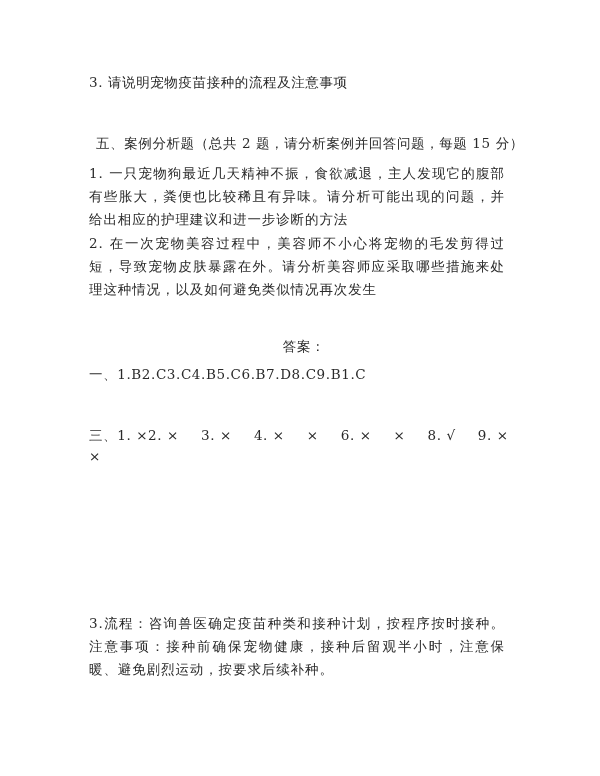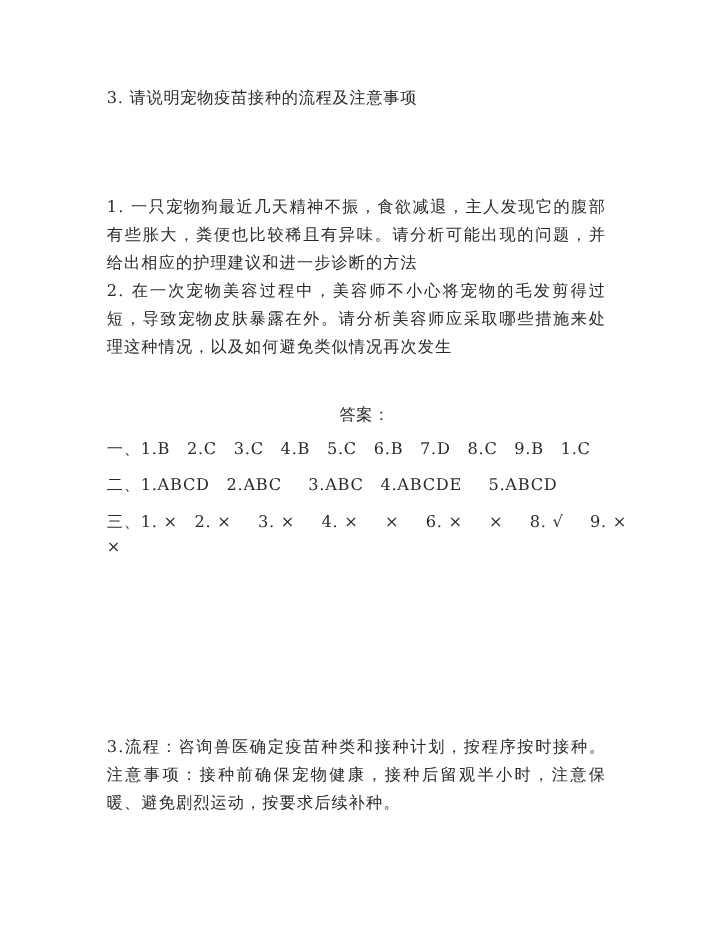--- a/index.html
+++ b/index.html
@@ -36,44 +36,42 @@
       line-height: 23px;
       letter-spacing: 0.9px;
       text-align: justify;
     }
     .section-title {
       left: 96px;
     }
     .ans-row span {
       display: inline-block;
     }
-    .gap { margin-left: 14px; }
+    .gap { }
     .gap-l { margin-left: 22px; }
   </style>
 </head>
 <body>
 
 <div class="page">
 
   <div class="line" style="top:70px;">3. 请说明宠物疫苗接种的流程及注意事项</div>
 
+  <div class="line section-title" style="top:131px;">五、案例分析题（总共 2 题，请分析案例并回答问题，每题 15 分）</div>
 
   <div class="para" style="top:162px;">1. 一只宠物狗最近几天精神不振，食欲减退，主人发现它的腹部有些胀大，粪便也比较稀且有异味。请分析可能出现的问题，并给出相应的护理建议和进一步诊断的方法</div>
 
   <div class="para" style="top:232px;">2. 在一次宠物美容过程中，美容师不小心将宠物的毛发剪得过短，导致宠物皮肤暴露在外。请分析美容师应采取哪些措施来处理这种情况，以及如何避免类似情况再次发生</div>
 
   <div class="line" style="top:334px;text-align:center;">答案：</div>
 
   <div class="line ans-row" style="top:362px;">
     <span>一、</span><span>1.B</span><span class="gap">2.C</span><span class="gap">3.C</span><span class="gap">4.B</span><span class="gap">5.C</span><span class="gap">6.B</span><span class="gap">7.D</span><span class="gap">8.C</span><span class="gap">9.B</span><span class="gap">1.C</span>
   </div>
 
-  <div class="line ans-row" style="top:392px;">
-    <span>二、</span><span>1.ABCD</span><span class="gap">2.ABC</span><span class="gap-l">3.ABC</span><span class="gap">4.ABCDE</span><span class="gap-l">5.ABCD</span>
-  </div>
 
   <div class="line ans-row" style="top:423px;">
     <span>三、</span><span>1. ×</span><span class="gap">2. ×</span><span class="gap-l">3. ×</span><span class="gap-l">4. ×</span><span class="gap-l">×</span><span class="gap-l">6. ×</span><span class="gap-l">×</span><span class="gap-l">8. √</span><span class="gap-l">9. ×</span>
   </div>
   <div class="line" style="top:444px;">×</div>
 
 
 
   <div class="para" style="top:612px;">3.流程：咨询兽医确定疫苗种类和接种计划，按程序按时接种。注意事项：接种前确保宠物健康，接种后留观半小时，注意保暖、避免剧烈运动，按要求后续补种。</div>
 

